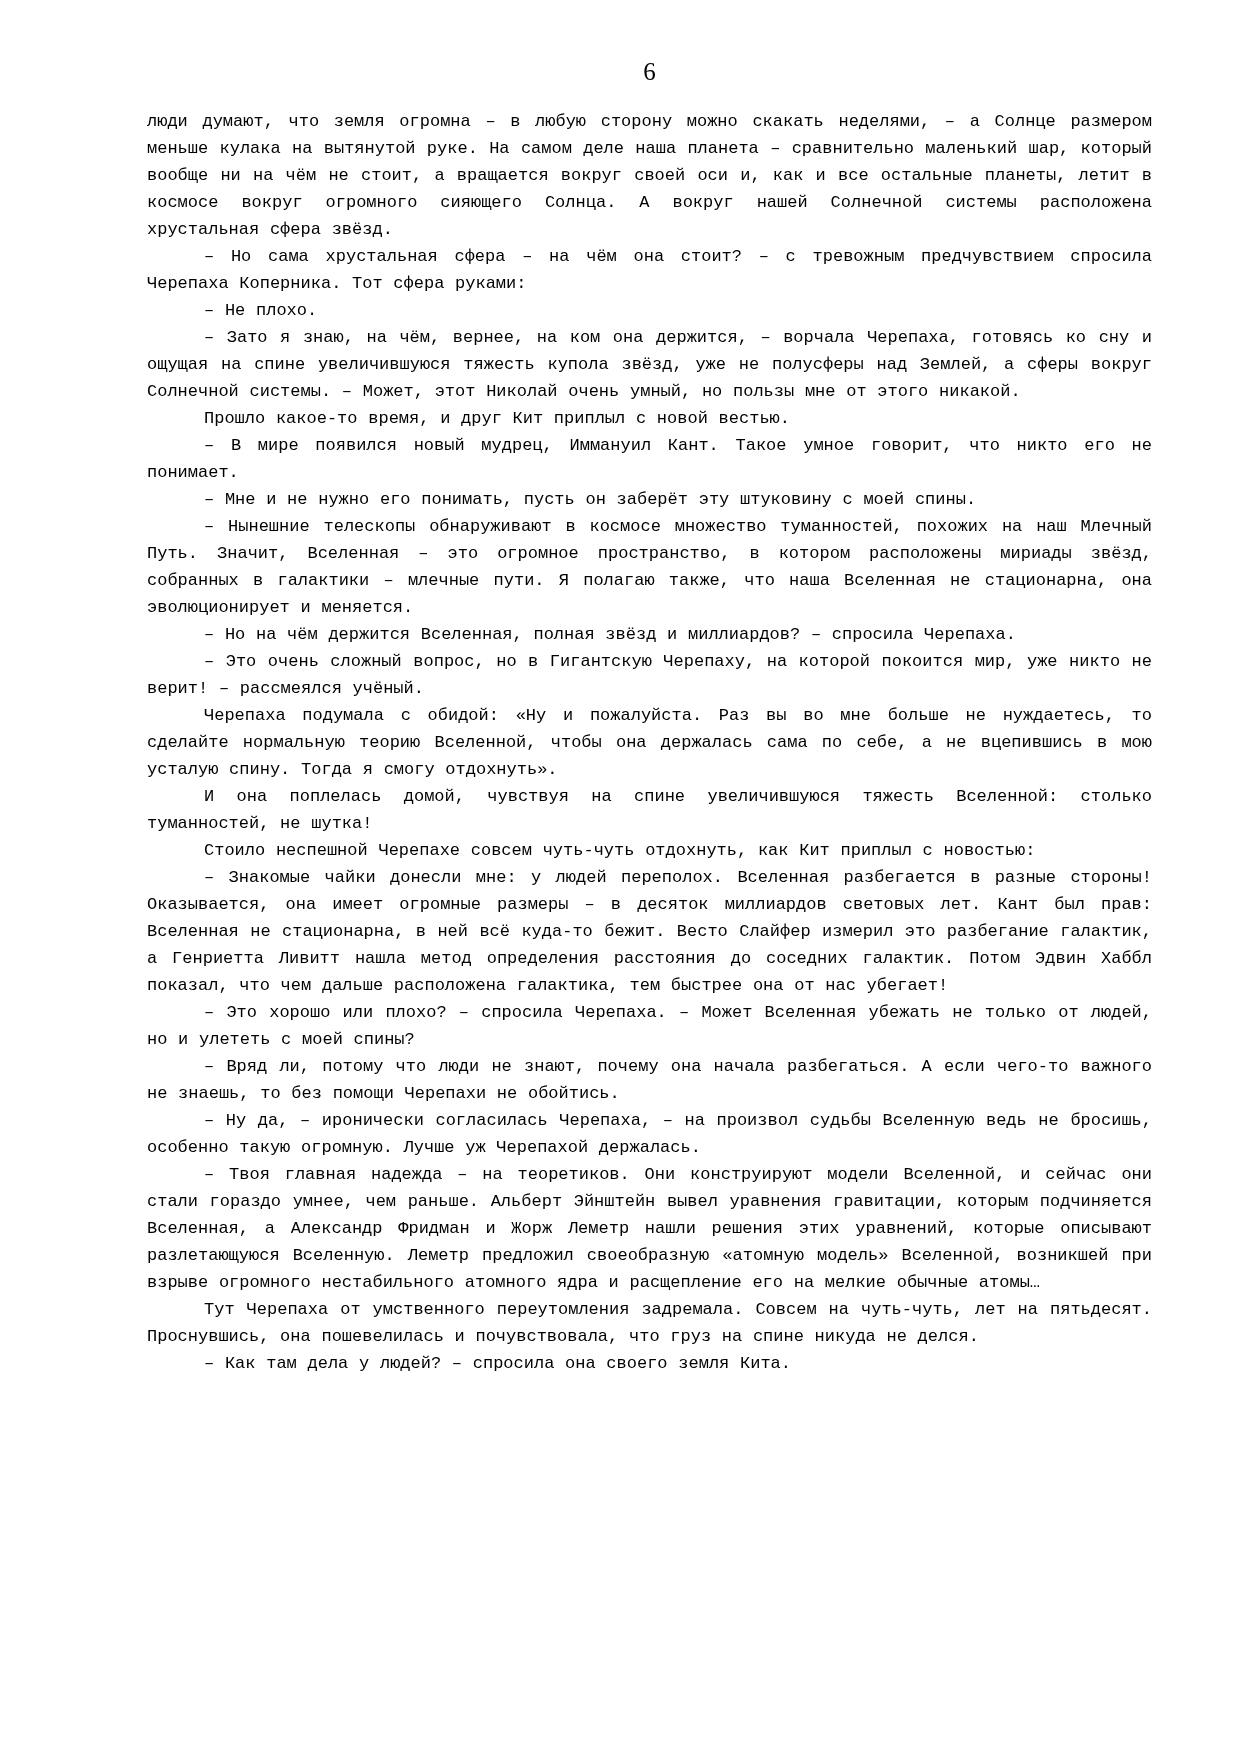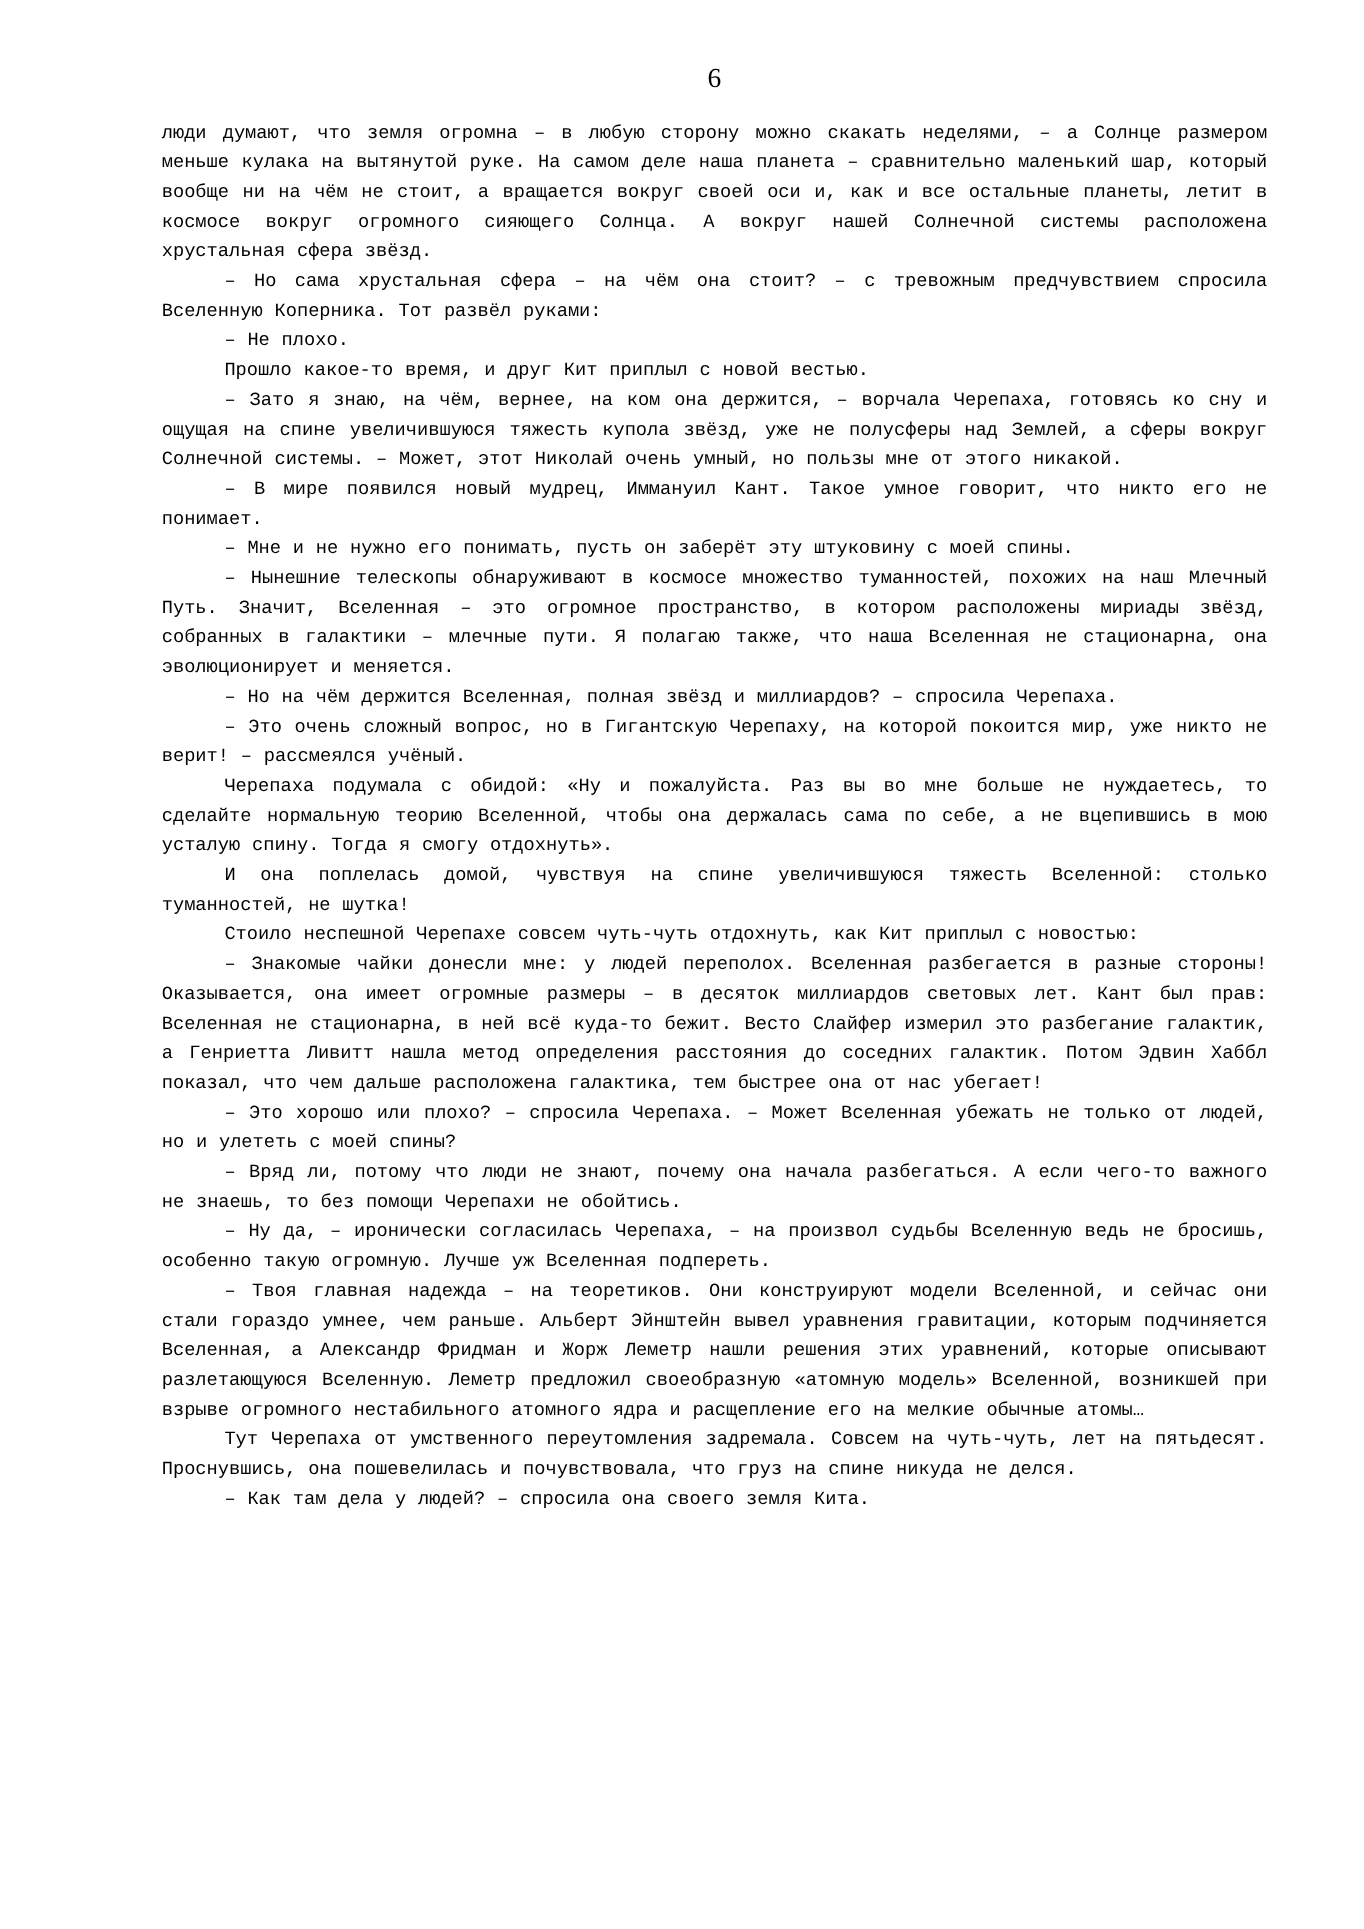--- a/index.html
+++ b/index.html
@@ -45,33 +45,33 @@
   }
 </style>
 </head>
 <body>
 
 <div class="page">
   <div class="page-number">6</div>
 
   <div class="content">
     <p class="continuation">люди думают, что земля огромна – в любую сторону можно скакать неделями, – а Солнце размером меньше кулака на вытянутой руке. На самом деле наша планета – сравнительно маленький шар, который вообще ни на чём не стоит, а вращается вокруг своей оси и, как и все остальные планеты, летит в космосе вокруг огромного сияющего Солнца. А вокруг нашей Солнечной системы расположена хрустальная сфера звёзд.</p>
-    <p>– Но сама хрустальная сфера – на чём она стоит? – с тревожным предчувствием спросила Вселенную Коперника. Тот развёл руками:</p>
+    <p>– Но сама хрустальная сфера – на чём она стоит? – с тревожным предчувствием спросила Черепаха Коперника. Тот сфера руками:</p>
     <p>– Не плохо.</p>
+    <p>– Зато я знаю, на чём, вернее, на ком она держится, – ворчала Черепаха, готовясь ко сну и ощущая на спине увеличившуюся тяжесть купола звёзд, уже не полусферы над Землей, а сферы вокруг Солнечной системы. – Может, этот Николай очень умный, но пользы мне от этого никакой.</p>
     <p>Прошло какое-то время, и друг Кит приплыл с новой вестью.</p>
-    <p>– Зато я знаю, на чём, вернее, на ком она держится, – ворчала Черепаха, готовясь ко сну и ощущая на спине увеличившуюся тяжесть купола звёзд, уже не полусферы над Землей, а сферы вокруг Солнечной системы. – Может, этот Николай очень умный, но пользы мне от этого никакой.</p>
     <p>– В мире появился новый мудрец, Иммануил Кант. Такое умное говорит, что никто его не понимает.</p>
     <p>– Мне и не нужно его понимать, пусть он заберёт эту штуковину с моей спины.</p>
     <p>– Нынешние телескопы обнаруживают в космосе множество туманностей, похожих на наш Млечный Путь. Значит, Вселенная – это огромное пространство, в котором расположены мириады звёзд, собранных в галактики – млечные пути. Я полагаю также, что наша Вселенная не стационарна, она эволюционирует и меняется.</p>
     <p>– Но на чём держится Вселенная, полная звёзд и миллиардов? – спросила Черепаха.</p>
     <p>– Это очень сложный вопрос, но в Гигантскую Черепаху, на которой покоится мир, уже никто не верит! – рассмеялся учёный.</p>
     <p>Черепаха подумала с обидой: «Ну и пожалуйста. Раз вы во мне больше не нуждаетесь, то сделайте нормальную теорию Вселенной, чтобы она держалась сама по себе, а не вцепившись в мою усталую спину. Тогда я смогу отдохнуть».</p>
     <p>И она поплелась домой, чувствуя на спине увеличившуюся тяжесть Вселенной: столько туманностей, не шутка!</p>
     <p>Стоило неспешной Черепахе совсем чуть-чуть отдохнуть, как Кит приплыл с новостью:</p>
     <p>– Знакомые чайки донесли мне: у людей переполох. Вселенная разбегается в разные стороны! Оказывается, она имеет огромные размеры – в десяток миллиардов световых лет. Кант был прав: Вселенная не стационарна, в ней всё куда-то бежит. Весто Слайфер измерил это разбегание галактик, а Генриетта Ливитт нашла метод определения расстояния до соседних галактик. Потом Эдвин Хаббл показал, что чем дальше расположена галактика, тем быстрее она от нас убегает!</p>
     <p>– Это хорошо или плохо? – спросила Черепаха. – Может Вселенная убежать не только от людей, но и улететь с моей спины?</p>
     <p>– Вряд ли, потому что люди не знают, почему она начала разбегаться. А если чего-то важного не знаешь, то без помощи Черепахи не обойтись.</p>
-    <p>– Ну да, – иронически согласилась Черепаха, – на произвол судьбы Вселенную ведь не бросишь, особенно такую огромную. Лучше уж Вселенная подпереть.</p>
+    <p>– Ну да, – иронически согласилась Черепаха, – на произвол судьбы Вселенную ведь не бросишь, особенно такую огромную. Лучше уж Черепахой держалась.</p>
     <p>– Твоя главная надежда – на теоретиков. Они конструируют модели Вселенной, и сейчас они стали гораздо умнее, чем раньше. Альберт Эйнштейн вывел уравнения гравитации, которым подчиняется Вселенная, а Александр Фридман и Жорж Леметр нашли решения этих уравнений, которые описывают разлетающуюся Вселенную. Леметр предложил своеобразную «атомную модель» Вселенной, возникшей при взрыве огромного нестабильного атомного ядра и расщепление его на мелкие обычные атомы…</p>
     <p>Тут Черепаха от умственного переутомления задремала. Совсем на чуть-чуть, лет на пятьдесят. Проснувшись, она пошевелилась и почувствовала, что груз на спине никуда не делся.</p>
     <p>– Как там дела у людей? – спросила она своего земля Кита.</p>
   </div>
 </div>
 
 </body></html>

